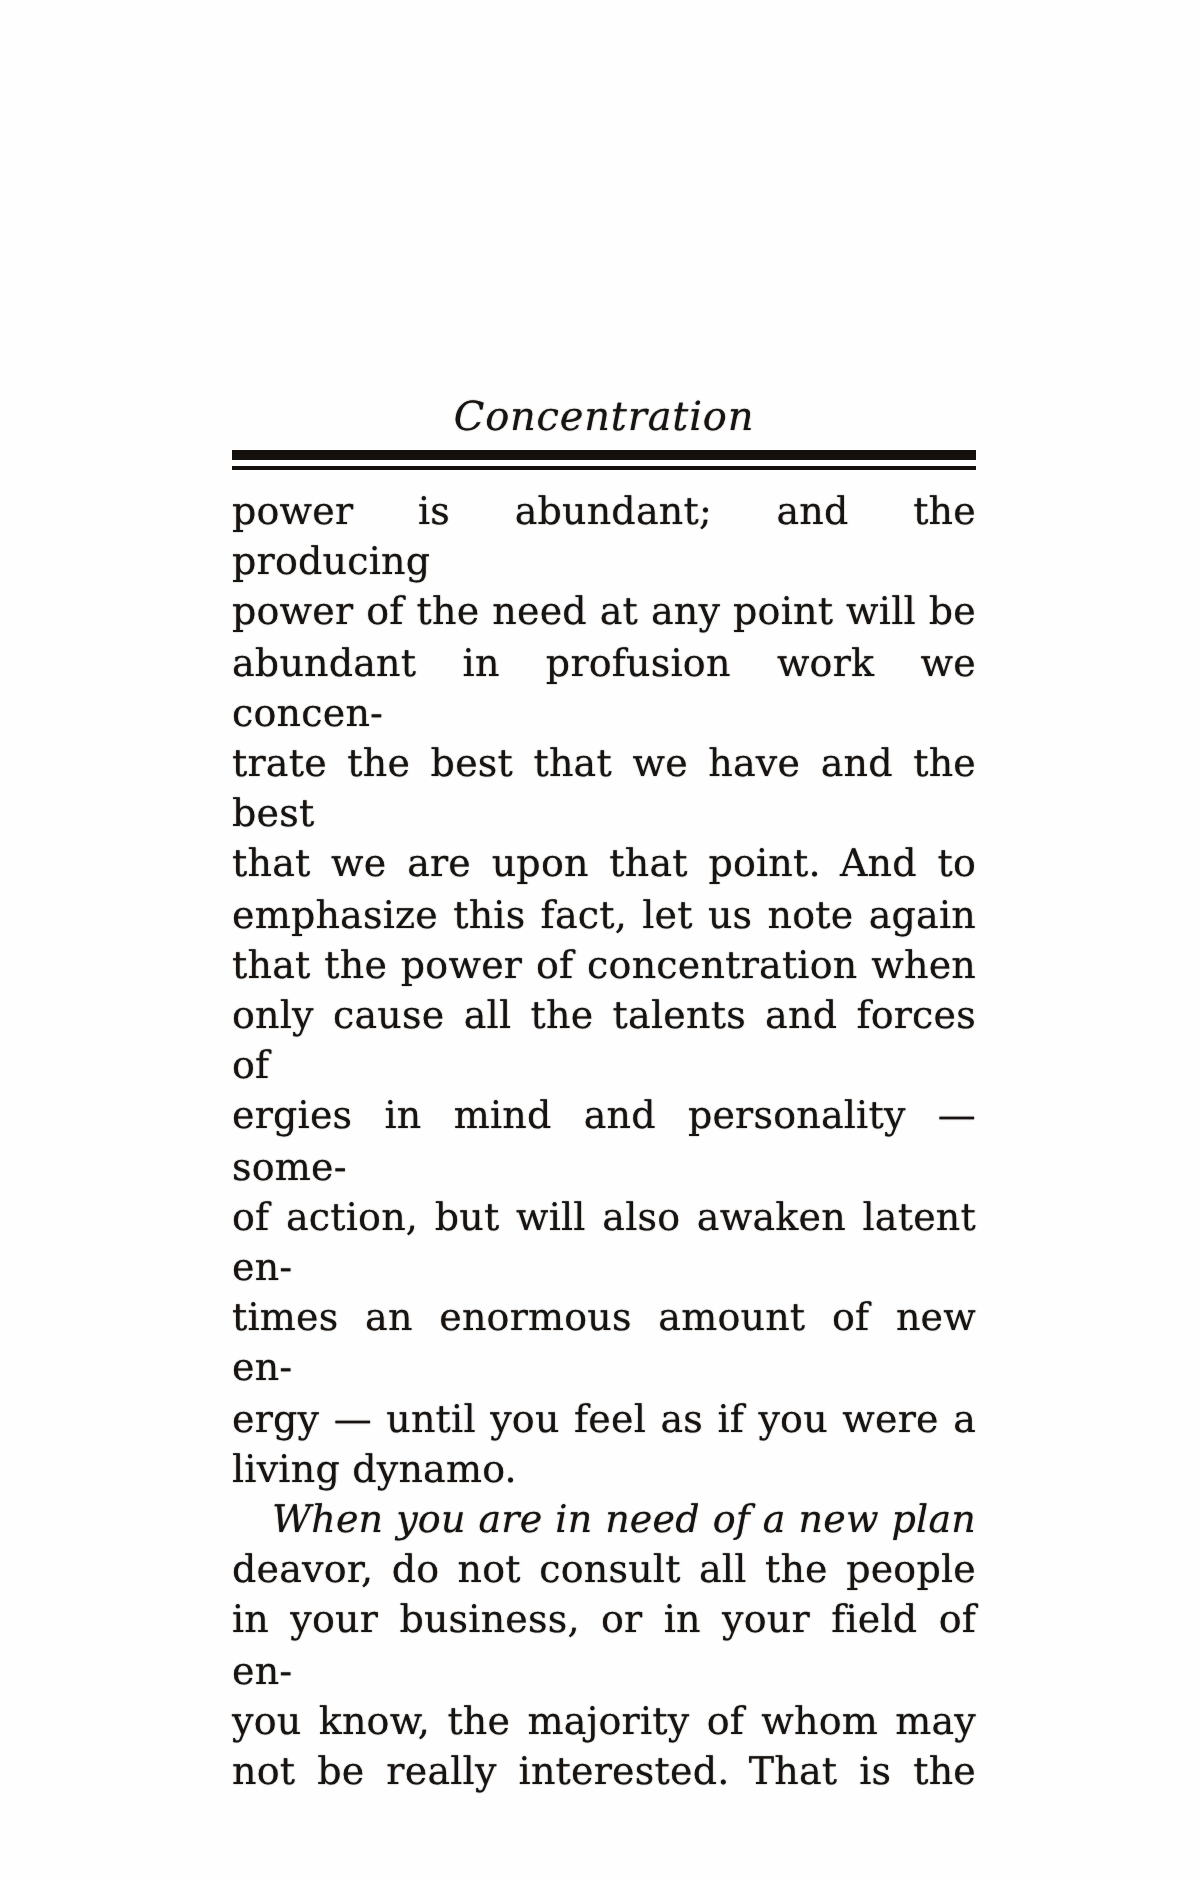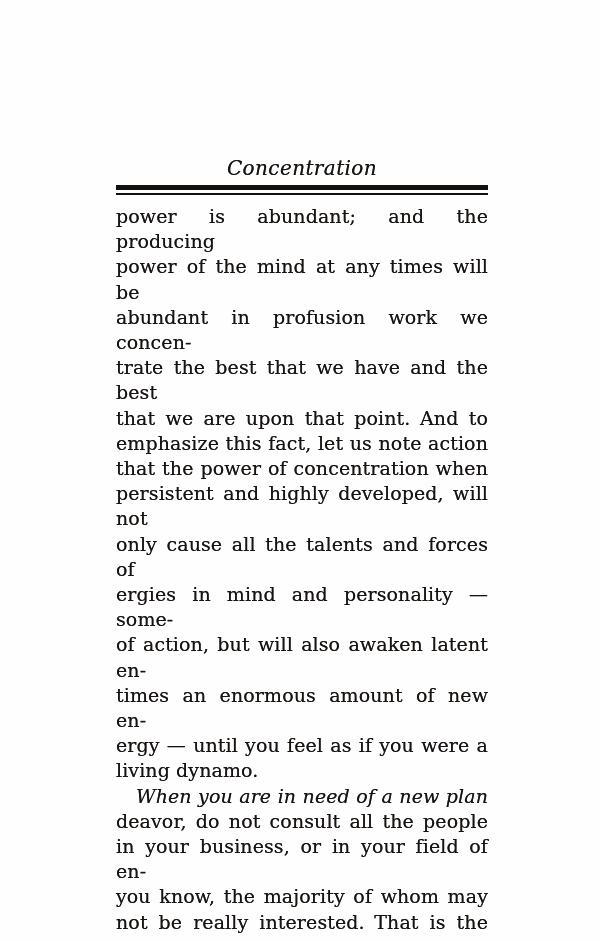--- a/index.html
+++ b/index.html
@@ -22,20 +22,21 @@
     top: 157px;
     width: 372px;
   }
   .title {
     text-align: center;
     font-style: italic;
     font-size: 20px;
     line-height: 23px;
     letter-spacing: 0.4px;
     text-shadow: 0 0 0.6px rgba(23, 19, 16, 0.8);
+    margin-top: 40px;
   }
   .rule-thick {
     height: 5px;
     background: #14100d;
     margin-top: 5px;
   }
   .rule-thin {
     height: 2px;
     background: #14100d;
     margin-top: 3px;
@@ -66,27 +67,26 @@
 <div class="page">
   <div class="column">
 
     <div class="title">Concentration</div>
 
     <div class="rule-thick"></div>
     <div class="rule-thin"></div>
 
     <div class="body-text">
       <div class="line">power is abundant; and the producing</div>
-      <div class="line">power of the mind at any times will be</div>
+      <div class="line">power of the need at any point will be</div>
       <div class="line">abundant in profusion work we concen-</div>
       <div class="line">trate the best that we have and the best</div>
       <div class="line">that we are upon that point. And to</div>
-      <div class="line">emphasize this fact, let us note action</div>
+      <div class="line">emphasize this fact, let us note again</div>
       <div class="line">that the power of concentration when</div>
-      <div class="line">persistent and highly developed, will not</div>
       <div class="line">only cause all the talents and forces of</div>
       <div class="line">ergies in mind and personality — some-</div>
       <div class="line">of action, but will also awaken latent en-</div>
       <div class="line">times an enormous amount of new en-</div>
       <div class="line">ergy — until you feel as if you were a</div>
       <div class="line para-end">living dynamo.</div>
       <div class="line indent">When you are in need of a new plan</div>
       <div class="line">deavor, do not consult all the people</div>
       <div class="line">in your business, or in your field of en-</div>
       <div class="line">you know, the majority of whom may</div>

